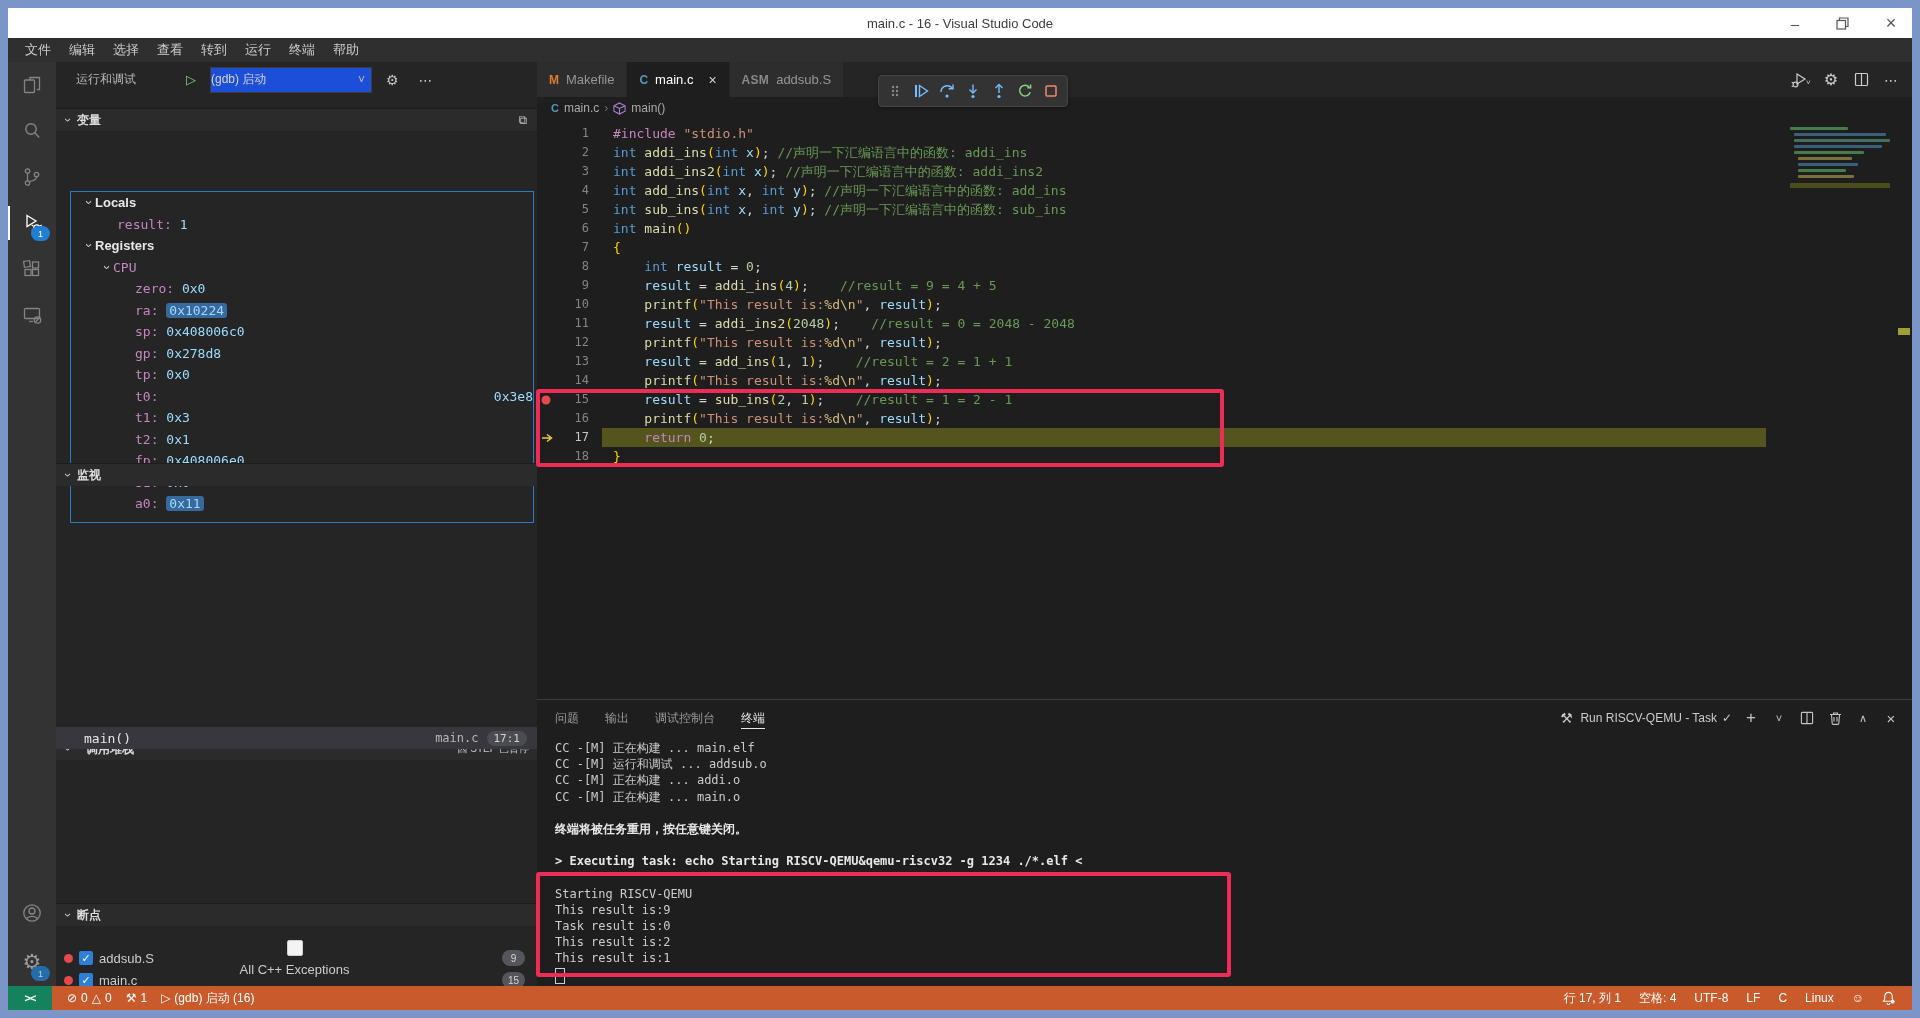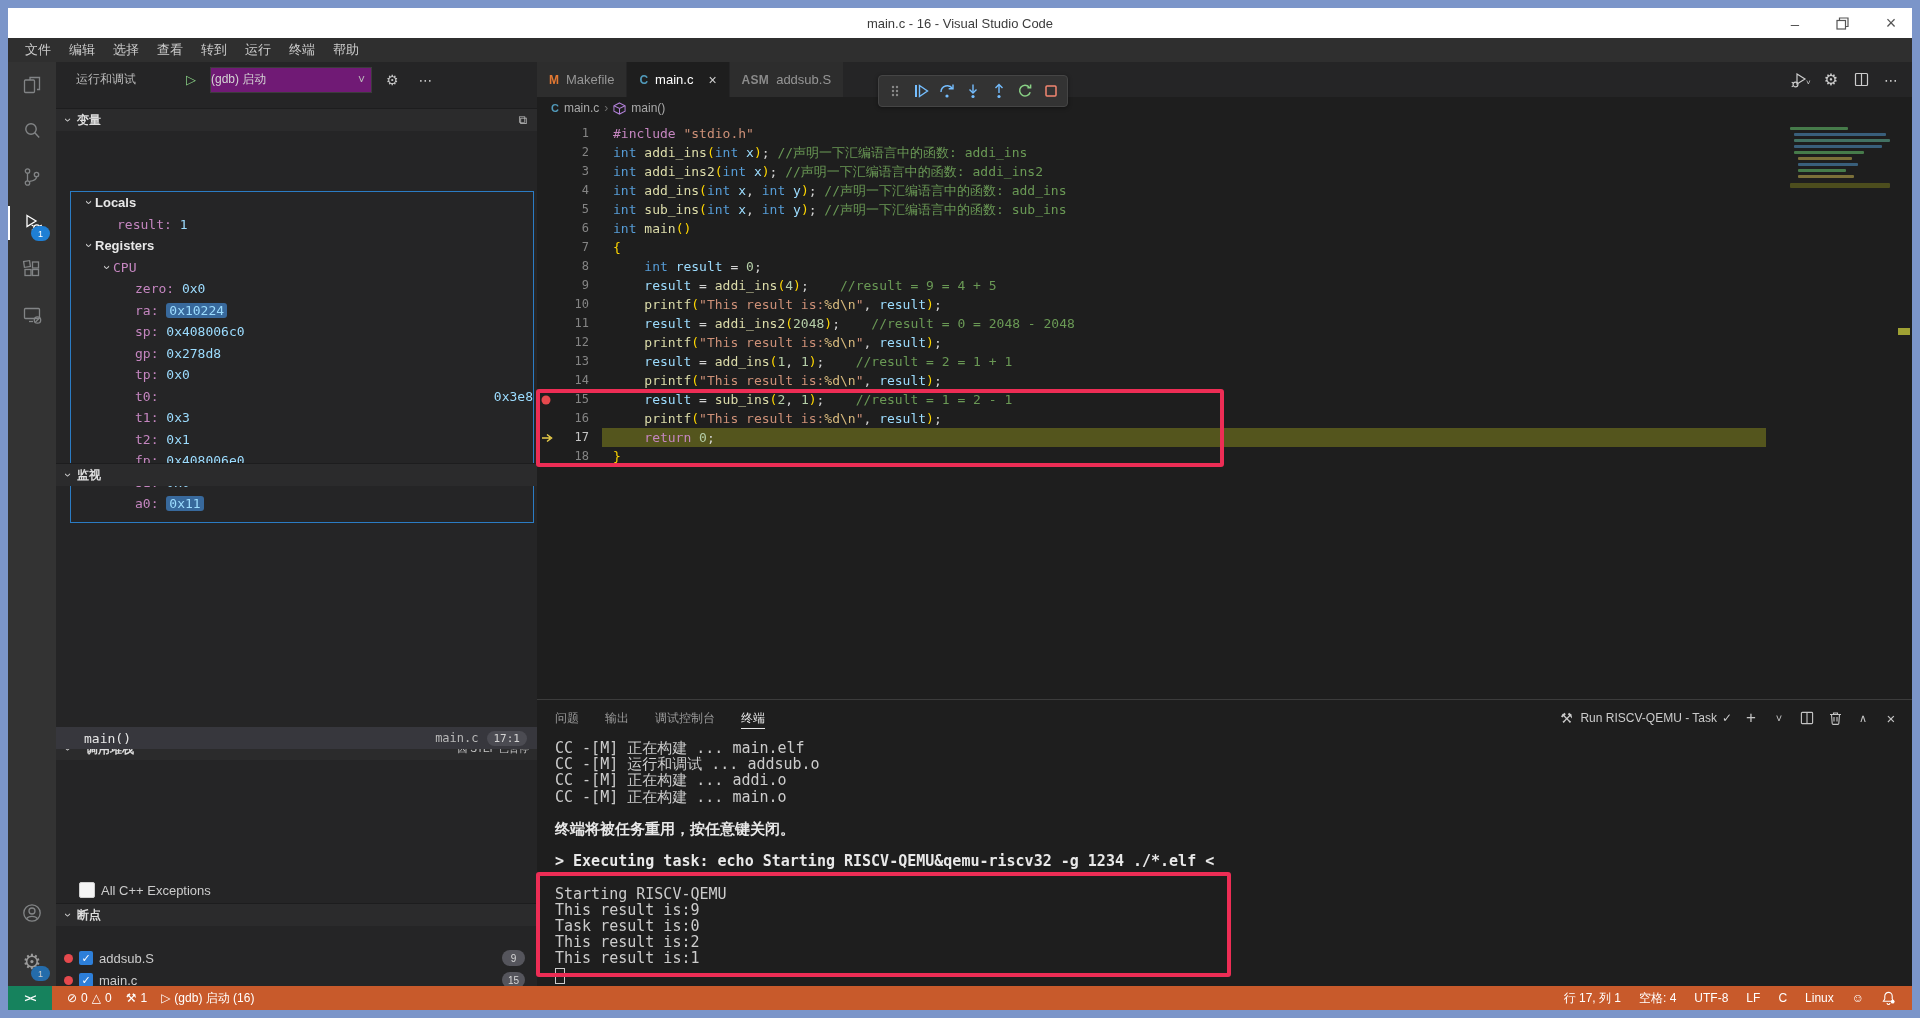--- a/index.html
+++ b/index.html
@@ -23,21 +23,21 @@
   .ab-icon.active{opacity:1;}
   .ab-icon.active::before{content:"";position:absolute;left:0;top:6px;bottom:6px;width:2px;background:#ffffff;}
   .ab-spacer{flex:1;}
   .badge-blue{position:absolute;right:6px;bottom:5px;min-width:15px;height:15px;border-radius:8px;background:#1f7fd4;
       color:#fff;font-size:9px;display:flex;align-items:center;justify-content:center;padding:0 2px;}
   .gear-glyph{font-size:21px;color:#bdbdbd;line-height:1;}
   
   .sidebar{width:481px;background:#252526;flex:none;position:relative;overflow:hidden;font-size:13px;color:#cccccc;}
   .sb-head{height:35px;display:flex;align-items:center;padding:0 8px 0 20px;gap:8px;}
   .sb-head-title{font-size:12px;color:#bbbbbb;flex:none;margin-right:36px;}
-  .dbg-select{height:24px;background:#701a75;border:1px solid #3c3c3c;display:flex;align-items:center;width:160px;color:#d4d4d4;font-size:12px;}
+  .dbg-select{height:24px;background:#1d4ed8;border:1px solid #3c3c3c;display:flex;align-items:center;width:160px;color:#d4d4d4;font-size:12px;}
   .dbg-select .chev{margin-left:auto;padding:0 6px;color:#bbb;}
   .play-green{color:#89d185;font-size:13px;padding:0 6px;}
   .sb-head .ico{color:#c5c5c5;padding:0 6px;font-size:14px;}
   .section-head{position:absolute;left:0;right:0;height:22px;display:flex;align-items:center;font-weight:bold;font-size:12px;color:#dddddd;
       background:#2b2b2c;border-top:1px solid #1d1d1e;padding-left:6px;gap:3px;}
   .section-head .chev-r{font-weight:normal;}
   .chev-r{display:inline-block;transform:rotate(90deg);color:#cccccc;width:12px;text-align:center;}
   .vars-box{position:absolute;left:14px;right:3px;top:129px;height:330px;border:1px solid #2b7cc4;}
   .tree-row{height:21.5px;display:flex;align-items:center;white-space:pre;}
   .tree-row .chev-r{flex:none;}
@@ -90,21 +90,21 @@
   .ruler-mark{position:absolute;right:2px;top:209px;width:12px;height:7px;background:#9fa133;}
   
   .panel{height:286px;flex:none;border-top:1px solid #3c3c3c;display:flex;flex-direction:column;background:#1e1e1e;}
   .panel-tabs{height:36px;display:flex;align-items:center;padding-left:18px;gap:26px;flex:none;position:relative;}
   .ptab{font-size:12px;color:#9a9a9a;height:100%;display:flex;align-items:center;position:relative;}
   .ptab.active{color:#e7e7e7;}
   .ptab.active::after{content:"";position:absolute;left:0;right:0;bottom:7px;height:1px;background:#e7e7e7;}
   .panel-right{position:absolute;right:12px;top:0;height:100%;display:flex;align-items:center;gap:10px;color:#c5c5c5;font-size:12px;}
   .panel-right .pic{display:flex;align-items:center;justify-content:center;width:18px;}
   .task-label{display:flex;align-items:center;gap:5px;color:#cccccc;}
-  .term{flex:1;padding:4px 0 6px 18px;font-family:"DejaVu Sans Mono","Liberation Mono",monospace;font-size:15px;color:#cccccc;position:relative;}
+  .term{flex:1;padding:4px 0 6px 18px;font-family:"DejaVu Sans Mono","Liberation Mono",monospace;font-size:12px;color:#cccccc;position:relative;}
   .tl{height:16.2px;line-height:16.2px;white-space:pre;}
   .tl.b{font-weight:bold;color:#e8e8e8;}
   .cursor-box{width:8px;height:14px;border:1px solid #cccccc;margin-top:1px;}
   
   .statusbar{height:24px;background:#c85a2b;flex:none;display:flex;align-items:center;color:#ffffff;font-size:12px;position:relative;}
   .remote-chip{height:100%;background:#16825d;display:flex;align-items:center;justify-content:center;width:44px;font-weight:bold;
       font-size:11px;letter-spacing:-1px;flex:none;}
   .sb-item{display:flex;align-items:center;gap:4px;padding:0 7px;height:100%;}
   .sb-left{display:flex;align-items:center;margin-left:8px;}
   .sb-right{display:flex;align-items:center;margin-left:auto;margin-right:10px;gap:4px;}
@@ -257,21 +257,21 @@
           <span class="mono" style="color:#e8e8e8;">main()</span>
           <span class="stack-file">main.c</span>
           <span class="pill">17:1</span>
         </div>
 
         <div class="section-head" style="top:841px;">
           <span class="chev-r">›</span>
           <span>断点</span>
         </div>
         <div id="bp-rows">
-            <div class="bp-row" style="top: 817px;">
+            <div class="bp-row" style="top: 863px; flex-direction: column;">
               <span class="bp-dot empty"></span>
               <span class="cbox off"></span>
               <span>All C++ Exceptions</span>
             </div>
             <div class="bp-row" style="top: 885px;">
               <span class="bp-dot"></span>
               <span class="cbox on">✓</span>
               <span>addsub.S</span>
               <span class="num-badge">9</span>
             </div>

